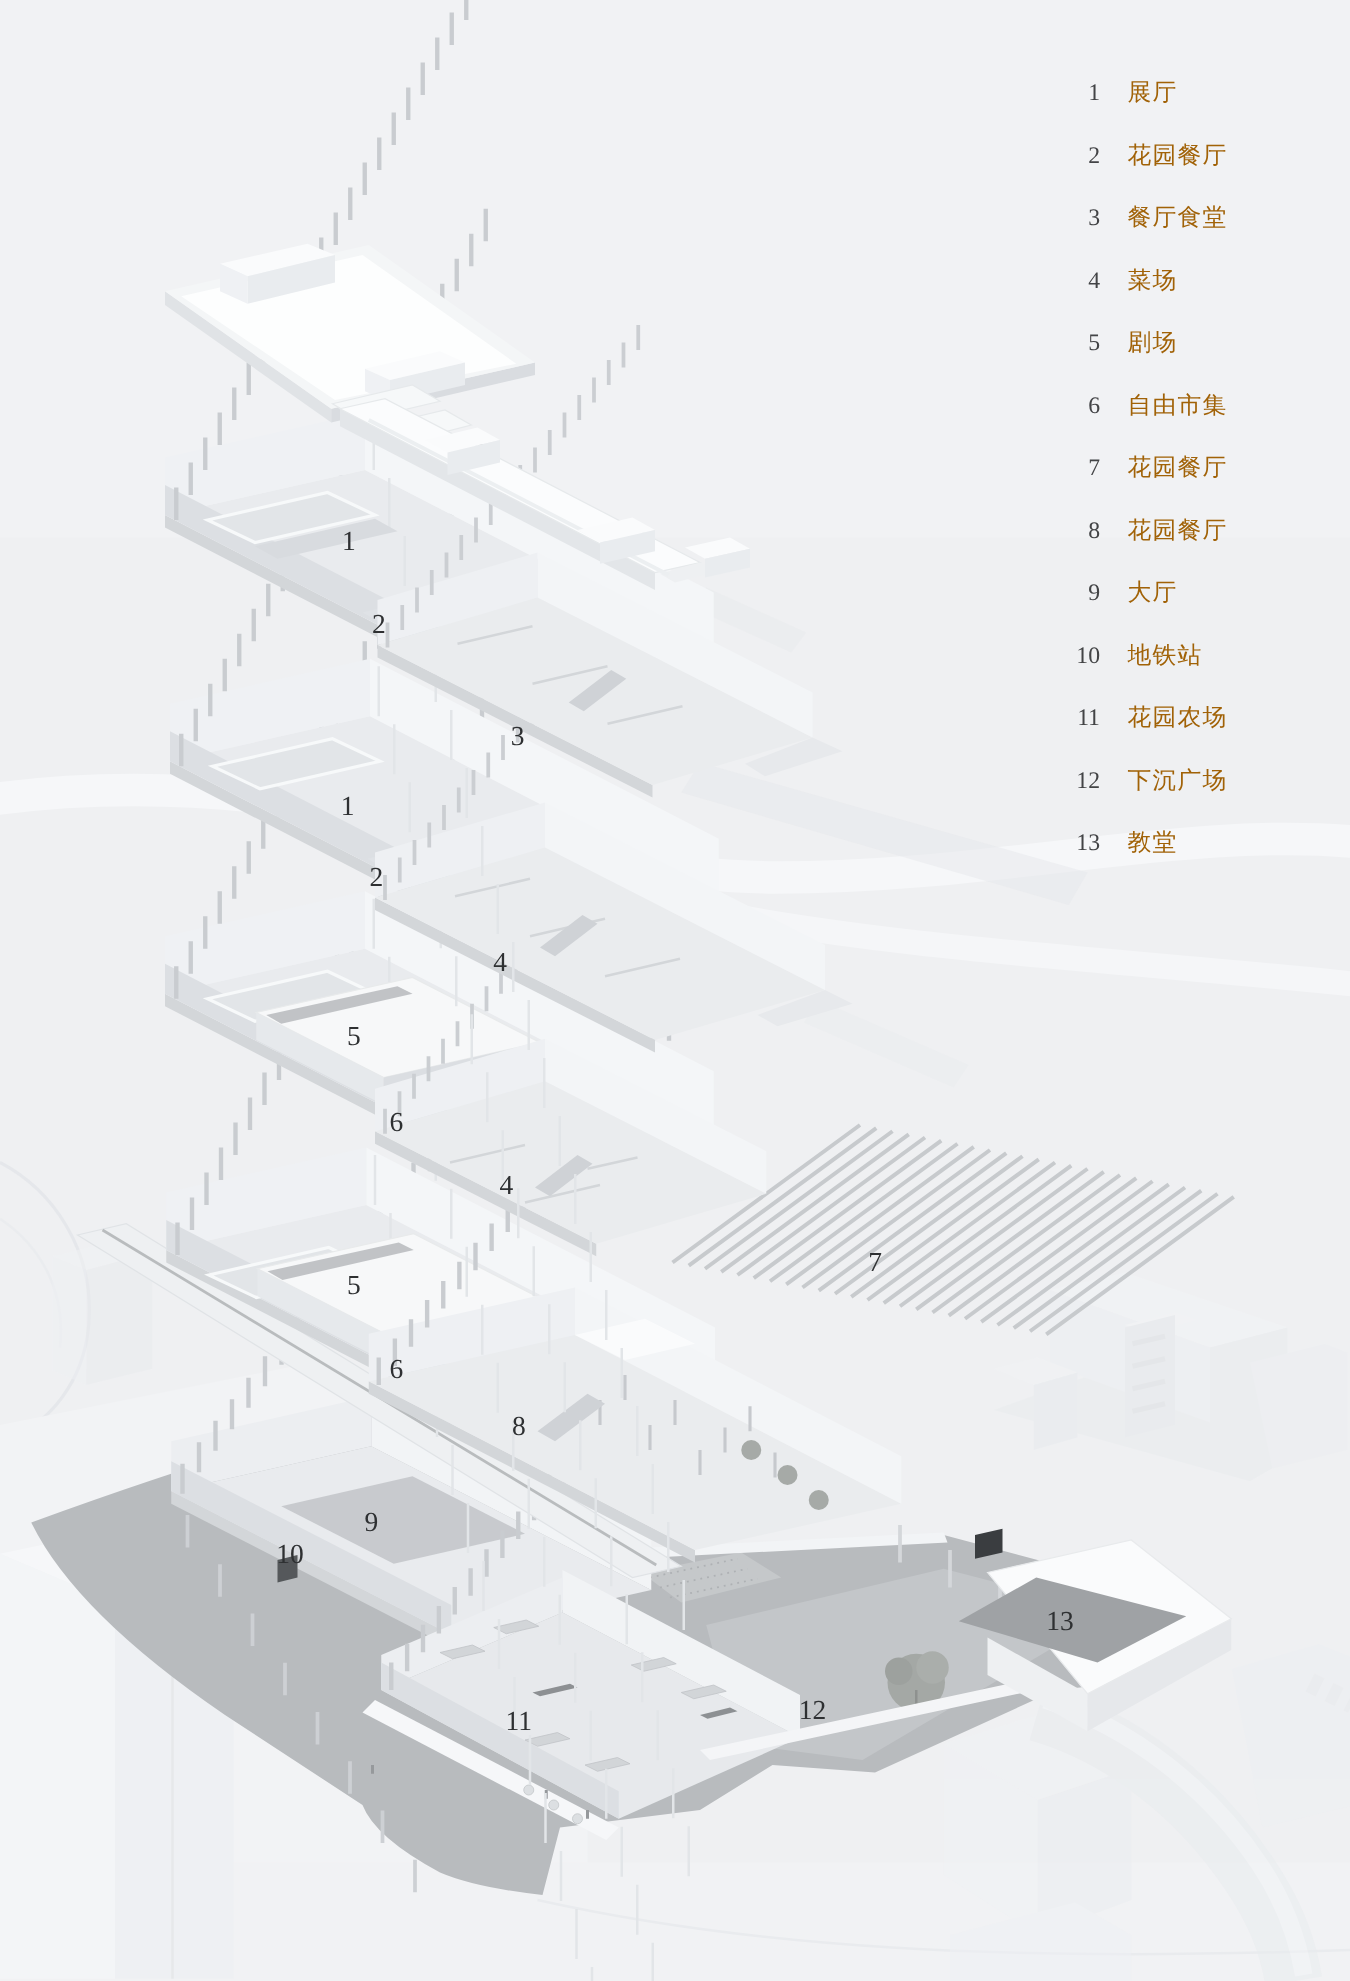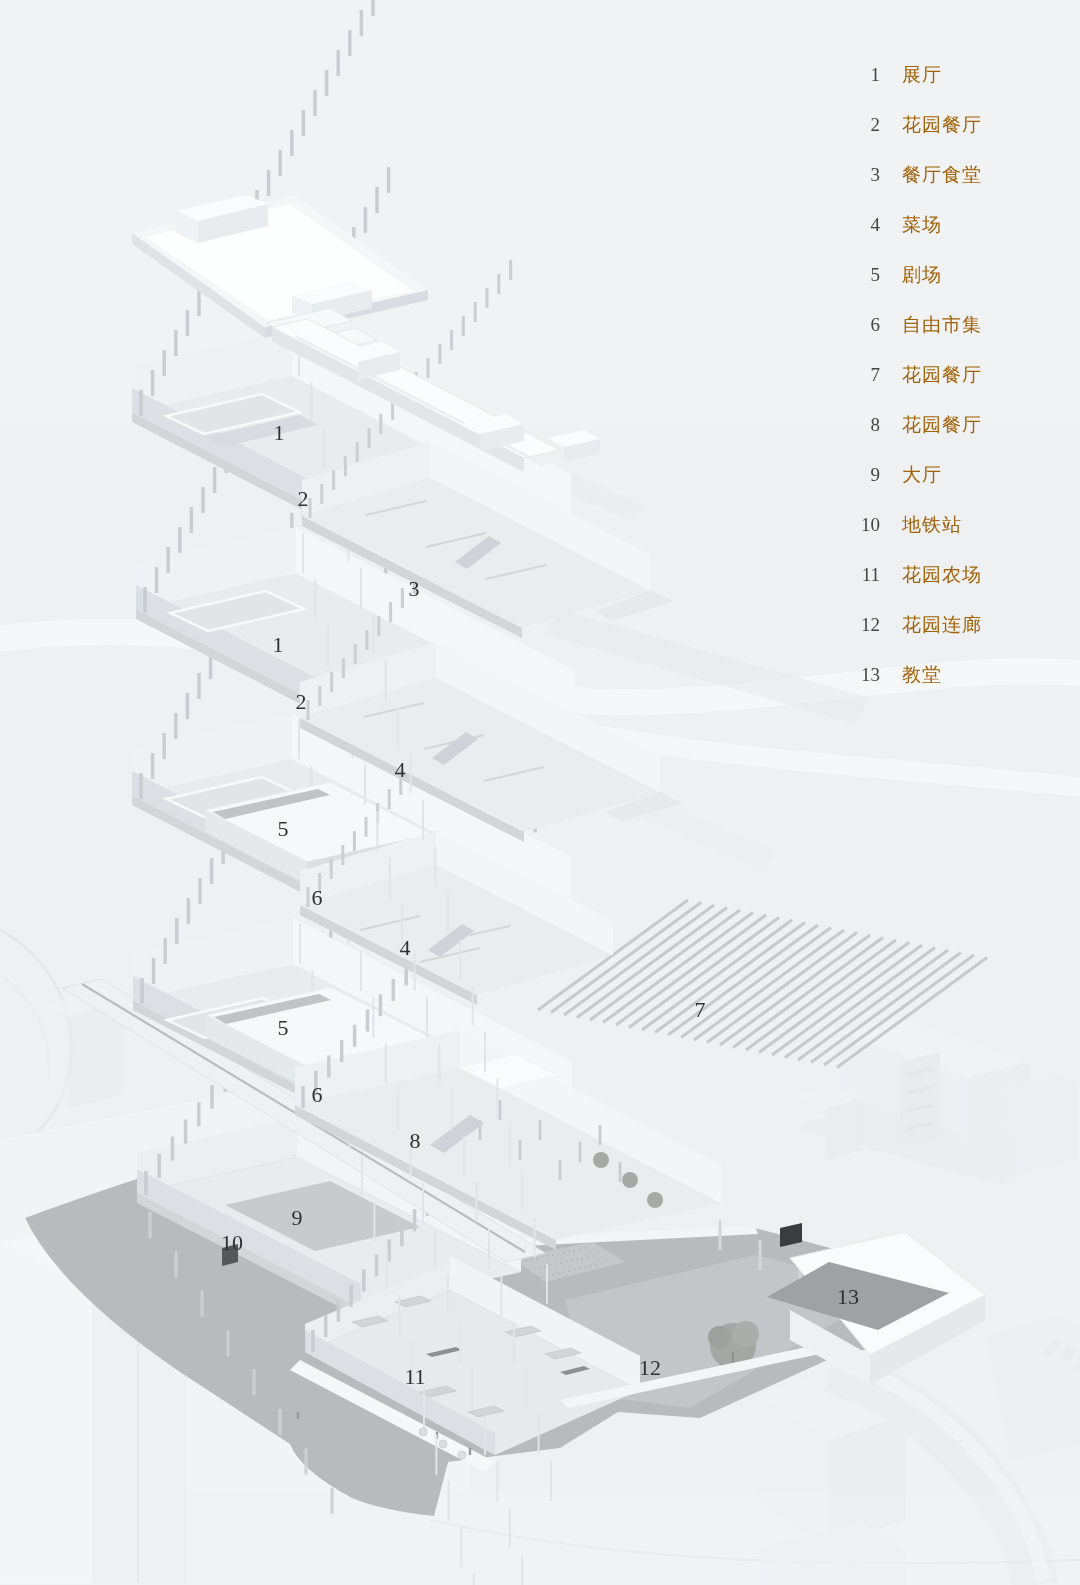--- a/index.html
+++ b/index.html
@@ -301,21 +301,21 @@
     <div class="legend-row">
         <span class="legend-num">10</span>
         <span class="legend-label">地铁站</span>
       </div>
     <div class="legend-row">
         <span class="legend-num">11</span>
         <span class="legend-label">花园农场</span>
       </div>
     <div class="legend-row">
         <span class="legend-num">12</span>
-        <span class="legend-label">花园连廊</span>
+        <span class="legend-label">下沉广场</span>
       </div>
     <div class="legend-row">
         <span class="legend-num">13</span>
         <span class="legend-label">教堂</span>
       </div>
   </div>
 
 </div>
 
 </body></html>

